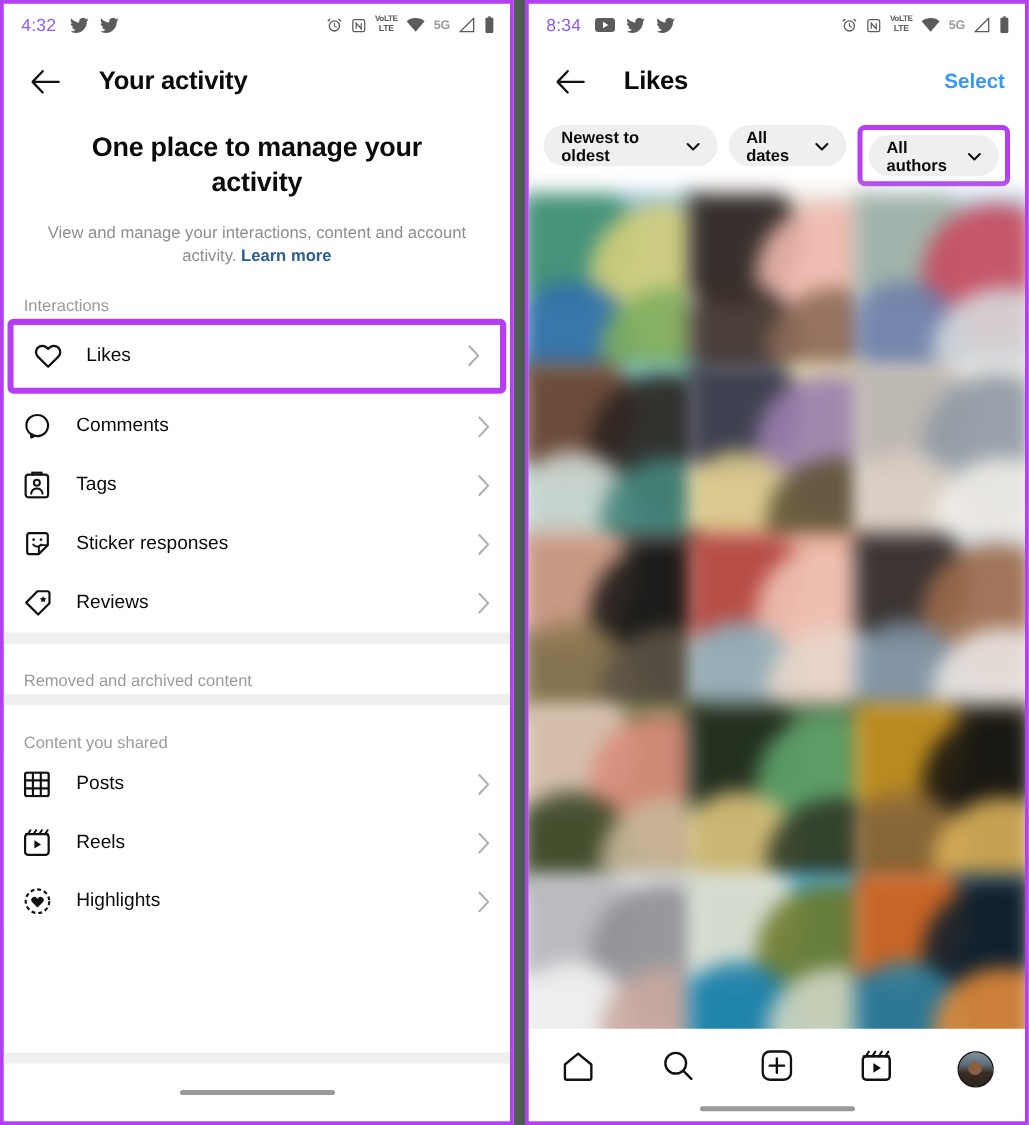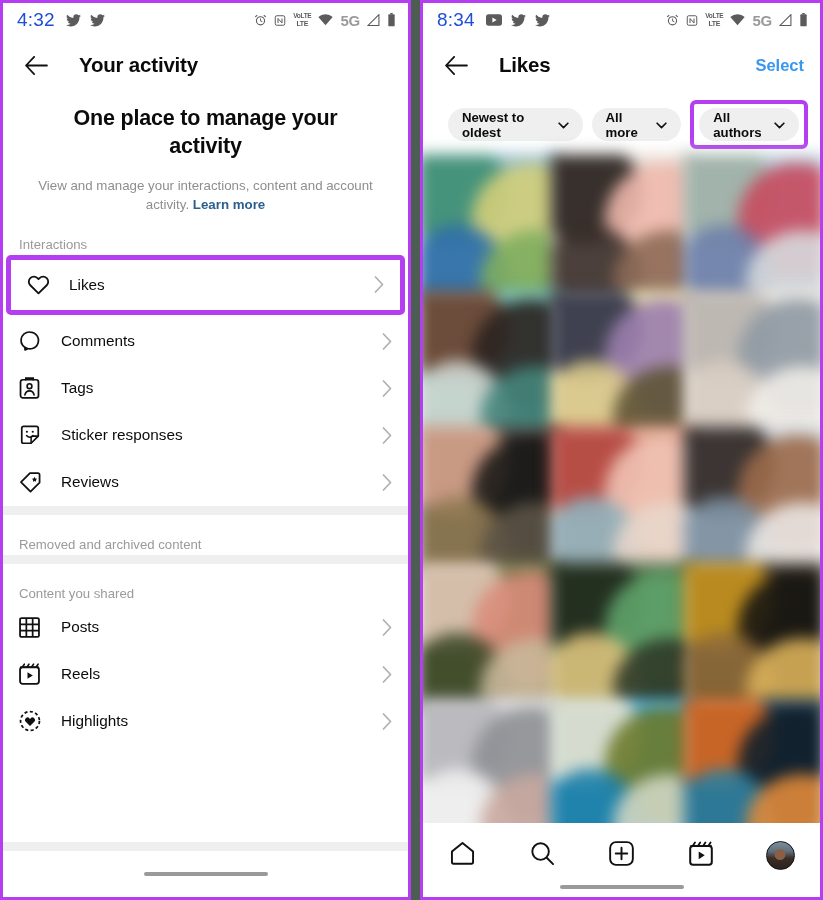--- a/index.html
+++ b/index.html
@@ -21,26 +21,26 @@
   }
   .panel-left  { width: 411px; }
   .gap { width: 9px; height: 900px; background: #4c5e52; }
   .panel-right { width: 403px; }
 
   
   .statusbar {
     height: 34px; display: flex; align-items: center;
     padding: 0 12px 0 14px; font-size: 14px; color: #555;
   }
-  .sb-time { font-size: 19px; color: #1d4ed8; letter-spacing: .2px; text-align: center; }
+  .sb-time { font-size: 14px; color: #8b5cf6; letter-spacing: .2px; text-align: center; }
   .sb-left-icons { display: flex; align-items: center; gap: 9px; margin-left: 11px; }
   .sb-spacer { flex: 1; }
   .sb-right-icons { display: flex; align-items: center; gap: 7px; }
   .sb-ic { display: block; fill: #5b5b5b; }
-  .sb-5g { font-size: 15px; color: #9a9a9a; font-weight: 700; letter-spacing: -.2px; }
+  .sb-5g { font-size: 10px; color: #9a9a9a; font-weight: 700; letter-spacing: -.2px; }
   .volte-box { display:flex; flex-direction:column; align-items:center; line-height:1; }
   .volte-box b { font-size:6.5px; color:#5b5b5b; letter-spacing:-.3px;}
   .volte-box i { font-size:7px; color:#5b5b5b; font-style:normal; font-weight:700; letter-spacing:-.3px;}
 
   
   .appbar { height: 56px; display: flex; align-items: center; padding: 0 16px; }
   .back-btn { width: 34px; height: 34px; display:flex; align-items:center; justify-content:center; cursor:pointer;}
   .appbar-title { font-size: 20.5px; font-weight: 700; color: #0b0b0b; margin-left: 26px; letter-spacing: -.2px;}
   .appbar-right { margin-left: auto; font-size: 16.5px; font-weight: 600; color: #3897f0; cursor:pointer;}
 
@@ -69,21 +69,21 @@
     border: 5px solid #b63ef2; border-radius: 5px; margin: 3px 3px; background:#fff;
   }
   .highlight-box .row { height: 50px; }
 
   
   .gesture { position:absolute; left:0; right:0; bottom:0; height:46px; background:#fff;
              display:flex; align-items:center; justify-content:center; }
   .gesture .pill { width: 124px; height: 4.5px; border-radius: 3px; background: #9a9a9a; }
 
   
-  .chiprow { display:flex; align-items:center; gap: 9px; padding: 7px 12px 11px; position:relative;margin-left:13px;}
+  .chiprow { display:flex; align-items:flex-start; gap: 9px; padding: 7px 12px 11px; position:relative;}
   .chip {
     background:#efefef; border-radius: 18px; height: 33px; display:flex; align-items:center;
     gap: 8px; padding: 0 14px; font-size: 13.2px; font-weight: 700; color:#0b0b0b; cursor:pointer;
   }
   .chip-wrap-hl { border: 4px solid #b63ef2; border-radius: 6px; padding: 4px 5px; background:#fff;}
 
   
   .grid { display:grid; grid-template-columns: repeat(3, 1fr); gap: 1.5px; background:#fff; height: 679px; }
   .cell { position: relative; overflow:hidden; filter: blur(7px); transform: scale(1.08); }
   .cell .b1,.cell .b2,.cell .b3,.cell .b4 { position:absolute; border-radius:50%; }
@@ -396,21 +396,21 @@
     </div>
 
     <div class="chiprow">
       <div class="chip">
         <span>Newest to oldest</span>
         <span><svg width="11" height="7" viewBox="0 0 12 8">
               <path d="M1 1.4 6 6.4l5-5" fill="none" stroke="#111" stroke-width="1.9" stroke-linecap="round" stroke-linejoin="round"></path>
             </svg></span>
       </div>
       <div class="chip">
-        <span>All more</span>
+        <span>All dates</span>
         <span><svg width="11" height="7" viewBox="0 0 12 8">
               <path d="M1 1.4 6 6.4l5-5" fill="none" stroke="#111" stroke-width="1.9" stroke-linecap="round" stroke-linejoin="round"></path>
             </svg></span>
       </div>
       <div class="chip-wrap-hl">
         <div class="chip">
           <span>All authors</span>
           <span><svg width="11" height="7" viewBox="0 0 12 8">
                 <path d="M1 1.4 6 6.4l5-5" fill="none" stroke="#111" stroke-width="1.9" stroke-linecap="round" stroke-linejoin="round"></path>
               </svg></span>

